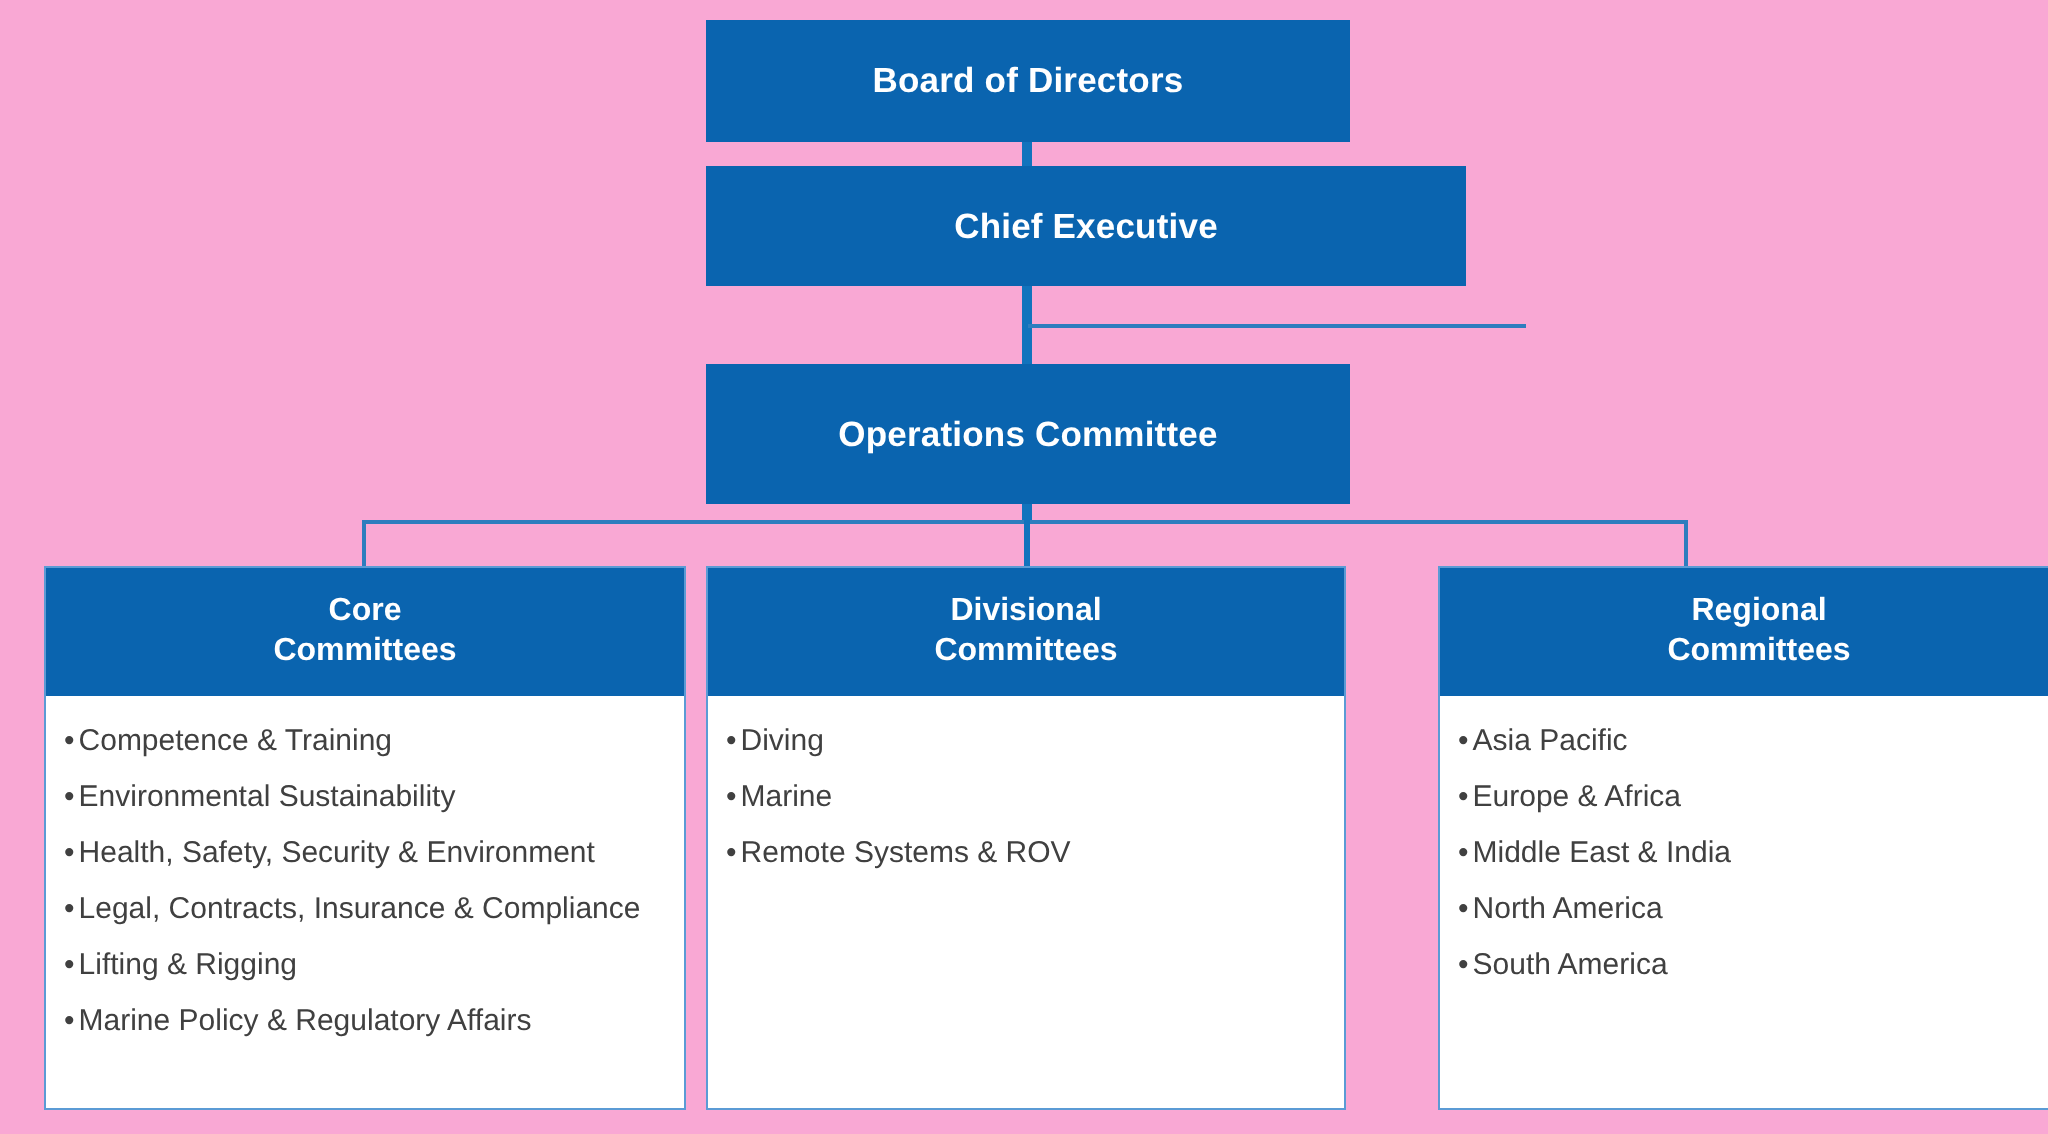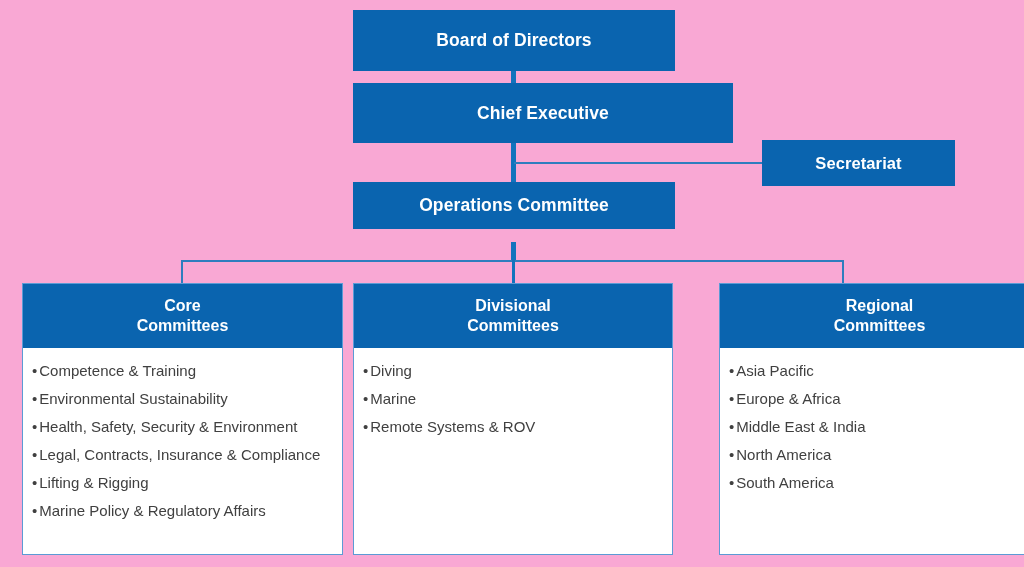--- a/index.html
+++ b/index.html
@@ -34,21 +34,21 @@
     letter-spacing: 0.1px;
     box-sizing: border-box;
   }
 
   .node-top {
     font-size: 17.5px;
   }
 
   #node-board      { left: 353px; top: 10px;  width: 322px; height: 61px; }
   #node-chief      { left: 353px; top: 83px;  width: 380px; height: 60px; }
-  #node-operations { left: 353px; top: 182px; width: 322px; height: 47px; }
+  #node-operations { left: 353px; top: 182px; width: 322px; height: 70px; }
   #node-secretariat{ left: 762px; top: 140px; width: 193px; height: 46px; font-size: 16.5px; }
 
   
   .conn {
     position: absolute;
     background: #2E7DBE;
   }
   .conn-thick { background: #1273BD; }
 
   
@@ -136,23 +136,20 @@
   <div class="conn" id="conn-drop-reg"></div>
 
   <div class="node node-top" id="node-board">
     <span>Board of Directors</span>
   </div>
 
   <div class="node node-top" id="node-chief">
     <span>Chief Executive</span>
   </div>
 
-  <div class="node" id="node-secretariat">
-    <span>Secretariat</span>
-  </div>
 
   <div class="node node-top" id="node-operations">
     <span>Operations Committee</span>
   </div>
 
   <div class="panel" id="panel-core">
     <div class="panel-header">
       <span>Core</span>
       <span>Committees</span>
     </div>

